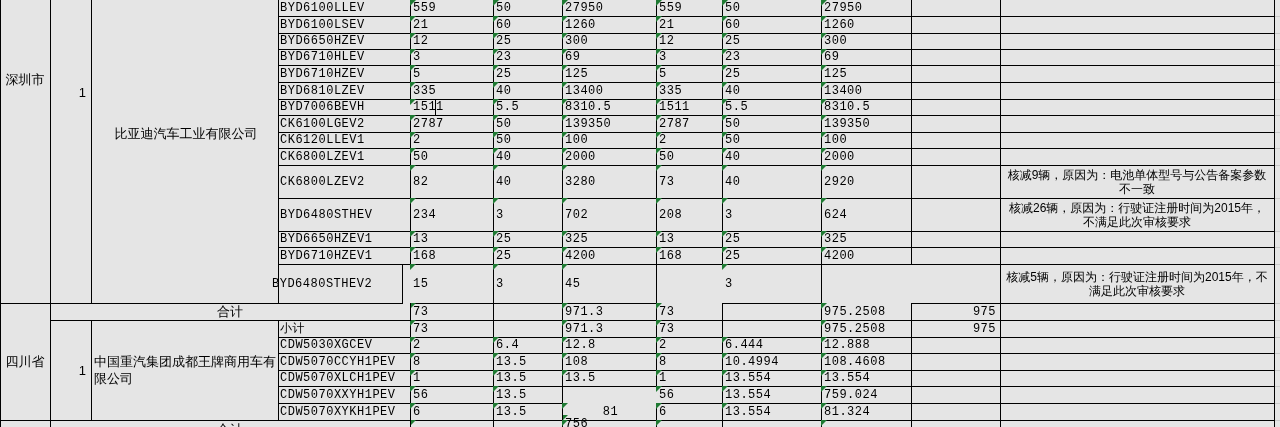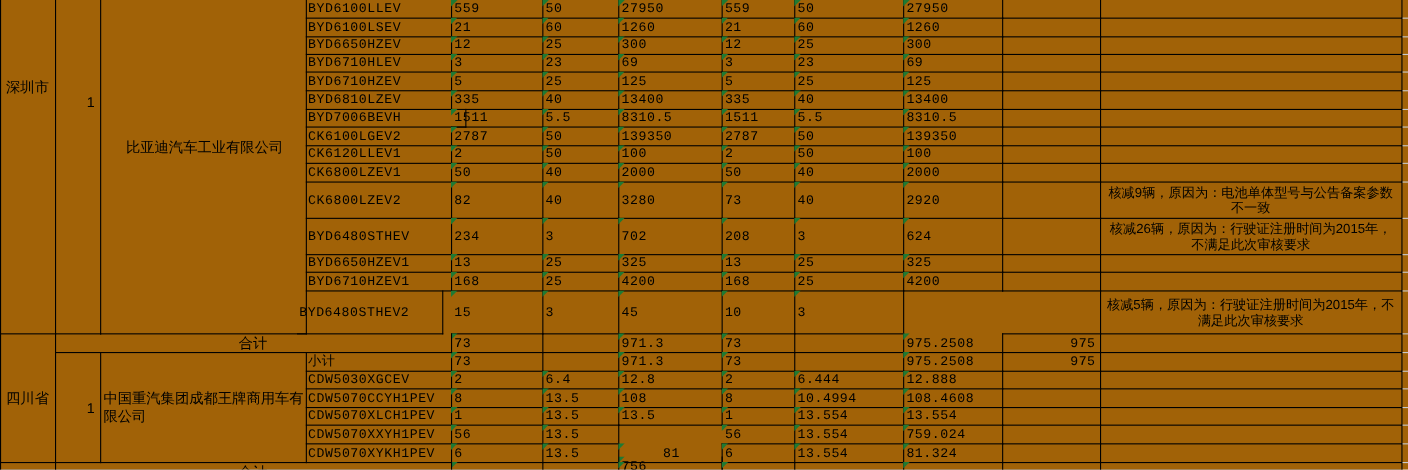--- a/index.html
+++ b/index.html
@@ -1,19 +1,19 @@
 <!DOCTYPE html>
 <html><head>
 <meta charset="utf-8">
 <style>
   html,body{margin:0;padding:0;background:#fff;}
   #sheet{
     position:relative;
     width:1280px;height:427px;
-    background:#a16207;
+    background:#e5e5e5;
     overflow:hidden;
     font-family:"Liberation Mono","DejaVu Sans Mono",monospace;
     color:#000;
   }
   .cell{
     position:absolute;
     box-sizing:border-box;
     border-right:1px solid #000;
     border-bottom:1px solid #000;
     overflow:hidden;
@@ -206,21 +206,21 @@
     <div class="cell val" style="left: 722px; top: 82px; width: 100px; height: 18px;">
       <span class="tri"></span>
       <span>40</span>
     </div>
     <div class="cell val" style="left: 821px; top: 82px; width: 91px; height: 18px;">
       <span class="tri"></span>
       <span>13400</span>
     </div>
     <div class="cell val right" style="left: 911px; top: 82px; width: 90px; height: 18px;"></div>
     <div class="cell remark" style="left: 1000px; top: 82px; width: 275px; height: 18px;"></div>
-    <div class="cell model" style="left: 278px; top: 99px; width: 146px; height: 17px;">
+    <div class="cell model" style="left: 278px; top: 99px; width: 158px; height: 17px;">
       <span>BYD7006BEVH</span>
     </div>
     <div class="cell val" style="left: 410px; top: 99px; width: 84px; height: 17px;">
       <span class="tri"></span>
       <span>1511</span>
     </div>
     <div class="cell val" style="left: 493px; top: 99px; width: 70px; height: 17px;">
       <span class="tri"></span>
       <span>5.5</span>
     </div>
@@ -456,24 +456,20 @@
       <span class="tri"></span>
       <span>15</span>
     </div>
     <div class="cell val" style="left: 493px; top: 264px; width: 70px; height: 40px;">
       <span class="tri"></span>
       <span>3</span>
     </div>
     <div class="cell val" style="left: 562px; top: 264px; width: 95px; height: 40px;">
       <span class="tri"></span>
       <span>45</span>
-    </div>
-    <div class="cell val" style="left: 656px; top: 264px; width: 67px; height: 40px;">
-      <span class="tri"></span>
-      <span>10</span>
     </div>
     <div class="cell val" style="left: 722px; top: 264px; width: 100px; height: 40px;">
       <span class="tri"></span>
       <span>3</span>
     </div>
     <div class="cell val right" style="left: 911px; top: 264px; width: 90px; height: 40px;"></div>
     <div class="cell remark" style="left: 1000px; top: 264px; width: 275px; height: 40px;">
       <span>核减5辆，原因为：行驶证注册时间为2015年，不满足此次审核要求</span>
     </div>
     <div class="cell val" style="left: 410px; top: 303px; width: 84px; height: 18px;">

